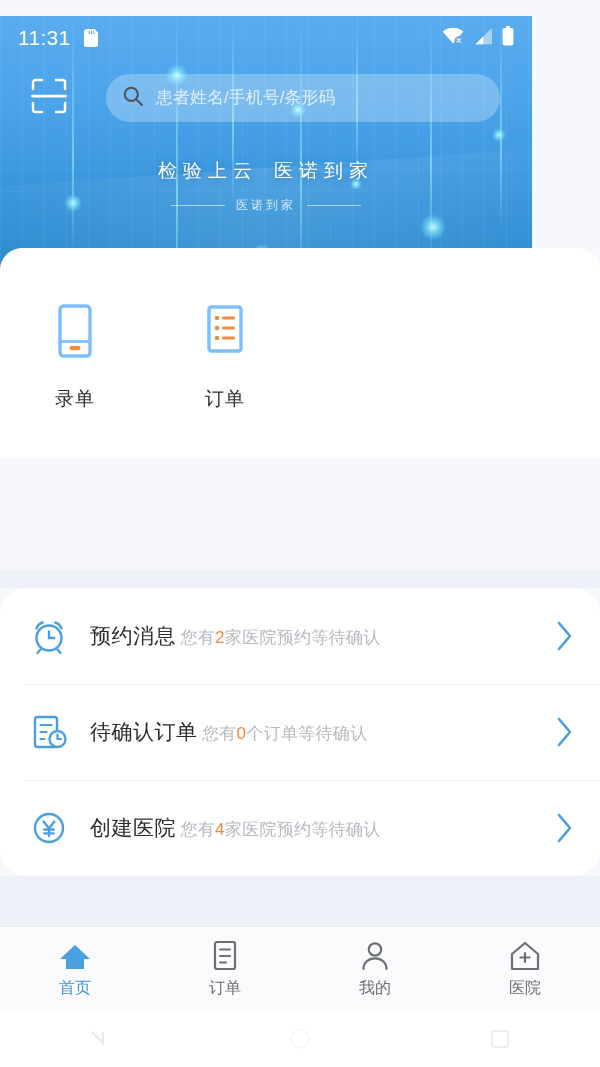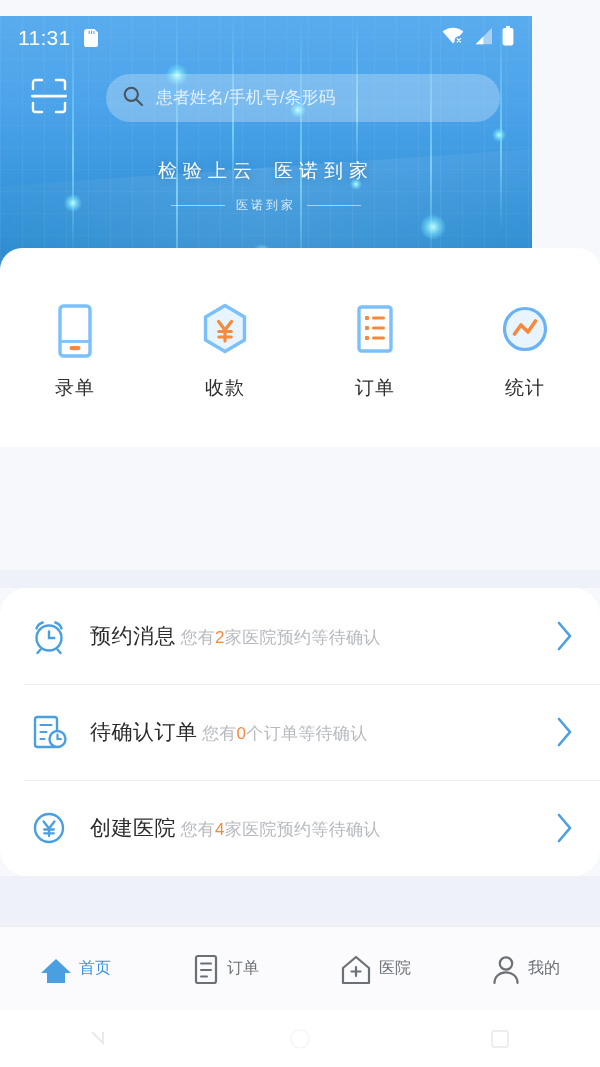--- a/index.html
+++ b/index.html
@@ -82,21 +82,21 @@
     position: absolute; top: 248px; left: 0; width: 600px;
     background: #ffffff; border-radius: 22px 22px 0 0;
     padding: 38px 0 26px;
   }
   .grid { display: flex; flex-wrap: wrap; }
   .grid-item {
     width: 25%; display: flex; flex-direction: column; align-items: center;
     padding: 14px 0 20px; cursor: pointer;
   }
   .grid-ico { height: 62px; display: flex; align-items: center; justify-content: center; }
-  .grid-label { margin-top: 13px; font-size: 19px; color: #2d2d2d; letter-spacing: 1px; }
+  .grid-label { margin-top: 24px; font-size: 19px; color: #2d2d2d; letter-spacing: 1px; }
 
   
   .sep { position: absolute; top: 570px; left: 0; width: 600px; height: 18px; background: #eef1f8; }
 
   
   .list { position: absolute; top: 588px; left: 0; width: 600px; background: #fff; border-radius: 27px; }
   .list-item {
     display: flex; align-items: center; height: 96px;
     padding: 0 26px 0 24px; cursor: pointer; position: relative;
   }
@@ -110,21 +110,21 @@
   .li-desc .hl { color: #f58a3c; }
   .li-arrow { flex: none; display: flex; align-items: center; }
 
   .bottom-gap { position: absolute; top: 876px; left: 0; width: 600px; height: 50px; background: #eef1f8; }
 
   
   .tabbar {
     position: absolute; bottom: 57px; left: 0; width: 600px; height: 84px;
     background: #fbfbfd; display: flex; border-top: 1px solid #e9ebf0;
   }
-  .tab { flex: 1; display: flex; flex-direction: row; align-items: center; justify-content: center; gap: 6px; cursor: pointer; }
+  .tab { flex: 1; display: flex; flex-direction: column; align-items: center; justify-content: center; gap: 6px; cursor: pointer; }
   .tab-ico { height: 34px; display: flex; align-items: flex-end; justify-content: center; }
   .tab-label { font-size: 16px; color: #6b6f76; }
   .tab.active .tab-label { color: #3c93de; }
 
   
   .navbar { position: absolute; bottom: 0; left: 0; width: 600px; height: 57px; background: #ffffff; display: flex; }
   .nav-btn { flex: 1; display: flex; align-items: center; justify-content: center; cursor: pointer; }
 </style>
 </head>
 <body>
@@ -235,61 +235,38 @@
         <span class="grid-ico">
           <svg width="56" height="60" viewBox="0 0 56 60">
             <rect x="13" y="5" width="30" height="50" rx="3.5" fill="#fff" stroke="#7cc0fb" stroke-width="3.4"></rect>
             <path d="M13.8 40.5h28.4" stroke="#7cc0fb" stroke-width="2.8"></path>
             <rect x="22.5" y="45" width="11" height="4.2" rx="2.1" fill="#f58a3c"></rect>
           </svg>
         </span>
         <span class="grid-label">录单</span>
       </div>
 
-      <div class="grid-item">
-        <span class="grid-ico">
-          <svg width="58" height="60" viewBox="0 0 58 60">
-            <path d="M29 4.5 48.5 16v23L29 50.5 9.5 39V16z" fill="#e8f4ff" stroke="#7cc0fb" stroke-width="3.4" stroke-linejoin="round"></path>
-            <g stroke="#f58a3c" stroke-width="3.2" stroke-linecap="round" fill="none">
-              <path d="M22.5 20.5 29 29l6.5-8.5"></path>
-              <path d="M22.8 30.5h12.4"></path>
-              <path d="M22.8 36h12.4"></path>
-              <path d="M29 29v11"></path>
-            </g>
-          </svg>
-        </span>
-        <span class="grid-label">收款</span>
-      </div>
 
       <div class="grid-item">
         <span class="grid-ico">
           <svg width="56" height="60" viewBox="0 0 56 60">
             <rect x="12" y="6" width="32" height="44" rx="2.5" fill="#fff" stroke="#7cc0fb" stroke-width="3.4"></rect>
             <g fill="#f58a3c">
               <rect x="18" y="15" width="4" height="4" rx="1"></rect>
               <rect x="18" y="25" width="4" height="4" rx="1"></rect>
               <rect x="18" y="35" width="4" height="4" rx="1"></rect>
               <rect x="25" y="15.6" width="13" height="3" rx="1.5"></rect>
               <rect x="25" y="25.6" width="13" height="3" rx="1.5"></rect>
               <rect x="25" y="35.6" width="13" height="3" rx="1.5"></rect>
             </g>
           </svg>
         </span>
         <span class="grid-label">订单</span>
       </div>
 
-      <div class="grid-item">
-        <span class="grid-ico">
-          <svg width="58" height="60" viewBox="0 0 58 60">
-            <circle cx="29" cy="28" r="20.5" fill="#e8f4ff" stroke="#6bb2f4" stroke-width="3.2"></circle>
-            <path d="M18.5 33 25 24l7 7 7.5-11" fill="none" stroke="#f58a3c" stroke-width="3.6" stroke-linecap="round" stroke-linejoin="round"></path>
-          </svg>
-        </span>
-        <span class="grid-label">统计</span>
-      </div>
 
 
     </div>
   </div>
 
   <div class="sep"></div>
 
   <div class="list">
 
     <div class="list-item">
@@ -393,41 +370,41 @@
               <path d="M10 16h10"></path>
               <path d="M10 22.5h6"></path>
           </g>
         </svg>
       </span>
       <span class="tab-label">订单</span>
     </div>
 
     <div class="tab">
       <span class="tab-ico">
+        <svg width="32" height="32" viewBox="0 0 32 32">
+          <circle cx="16" cy="9.5" r="6.2" fill="none" stroke="#6b6f76" stroke-width="2.2"></circle>
+          <path d="M4.5 29c0-6.4 5.1-10.6 11.5-10.6S27.5 22.6 27.5 29" fill="none" stroke="#6b6f76" stroke-width="2.2" stroke-linecap="round"></path>
+        </svg>
+      </span>
+      <span class="tab-label">我的</span>
+    </div>
+
+    <div class="tab">
+      <span class="tab-ico">
         <svg width="34" height="32" viewBox="0 0 34 32">
           <path d="M17 3 30 14v15H4V14L17 3z" fill="none" stroke="#6b6f76" stroke-width="2.2" stroke-linejoin="round"></path>
           <g stroke="#6b6f76" stroke-width="2.2" stroke-linecap="round">
             <path d="M17 13v9"></path>
               <path d="M12.5 17.5h9"></path>
           </g>
         </svg>
       </span>
       <span class="tab-label">医院</span>
     </div>
 
-    <div class="tab">
-      <span class="tab-ico">
-        <svg width="32" height="32" viewBox="0 0 32 32">
-          <circle cx="16" cy="9.5" r="6.2" fill="none" stroke="#6b6f76" stroke-width="2.2"></circle>
-          <path d="M4.5 29c0-6.4 5.1-10.6 11.5-10.6S27.5 22.6 27.5 29" fill="none" stroke="#6b6f76" stroke-width="2.2" stroke-linecap="round"></path>
-        </svg>
-      </span>
-      <span class="tab-label">我的</span>
-    </div>
-
   </div>
 
   <div class="navbar">
     <div class="nav-btn">
       <svg width="26" height="26" viewBox="0 0 26 26">
           <path d="M5 6l11 11V6" fill="none" stroke="#eaeaea" stroke-width="2"></path>
         </svg>
     </div>
     <div class="nav-btn">
       <svg width="22" height="22" viewBox="0 0 22 22">

